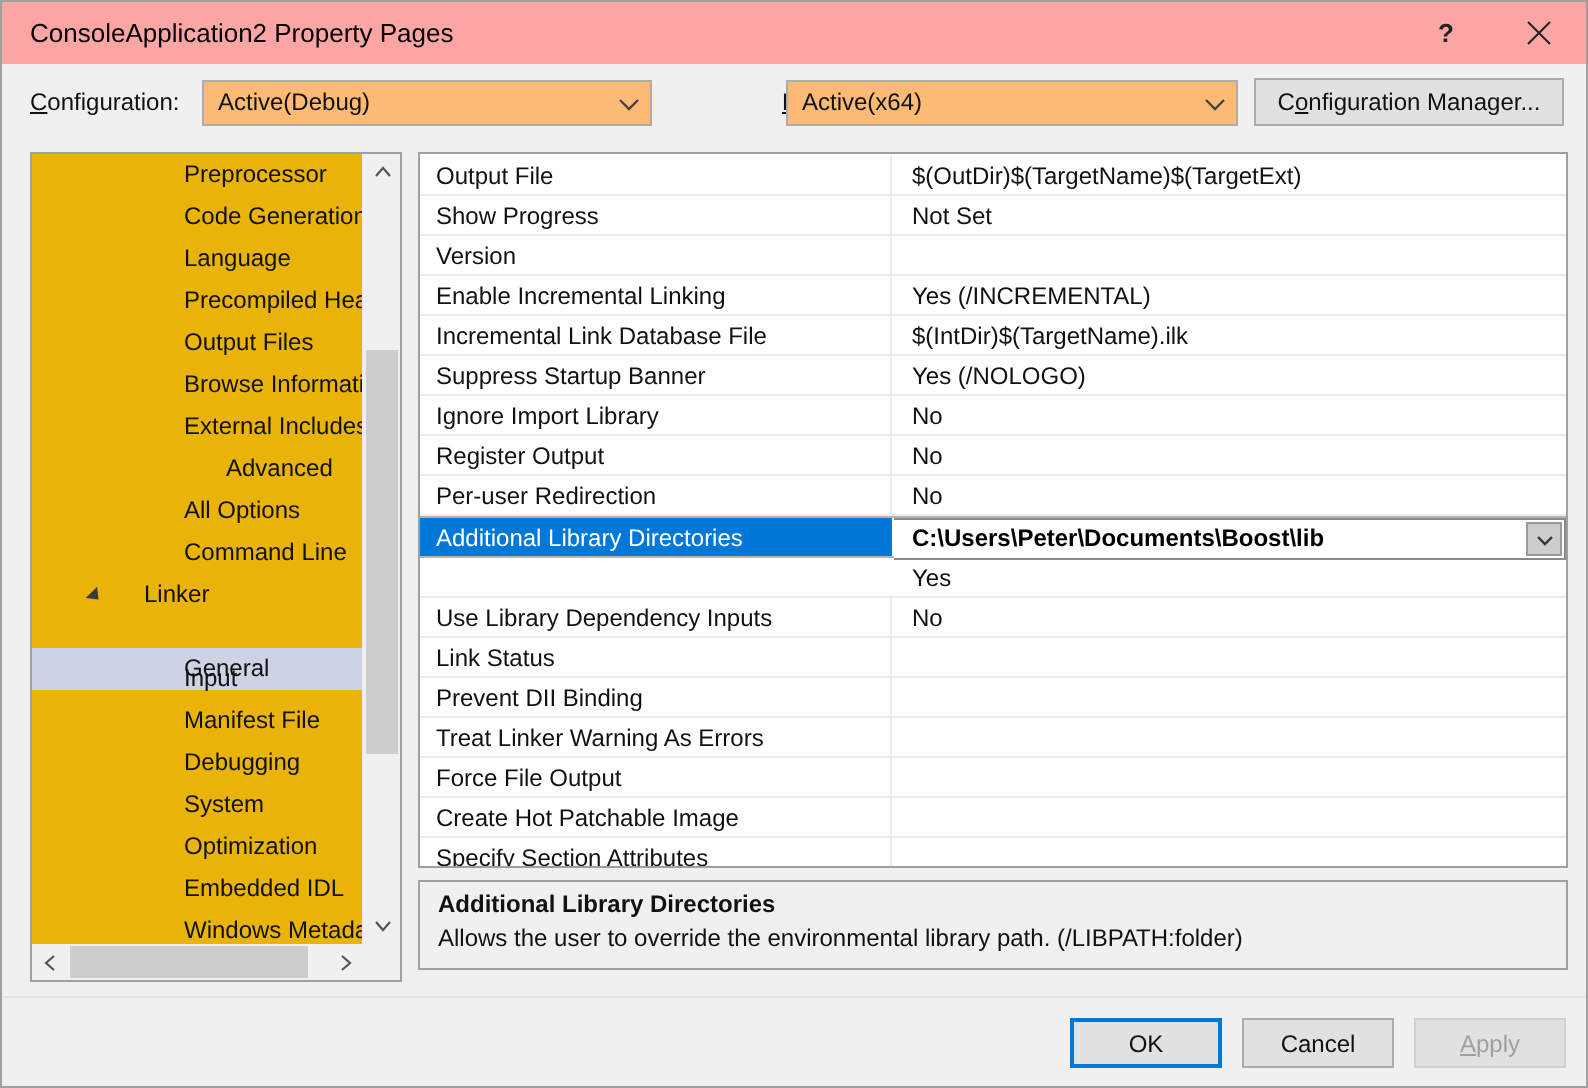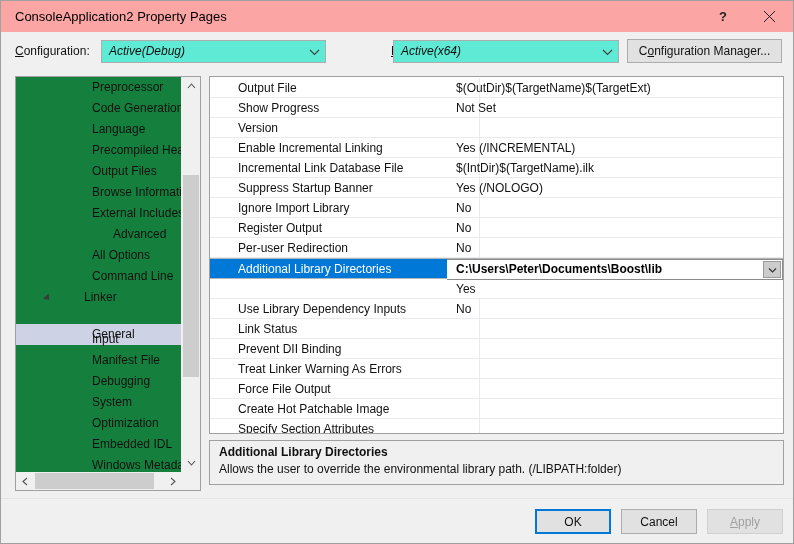--- a/index.html
+++ b/index.html
@@ -37,23 +37,22 @@
 
   
   .cfgrow{position:absolute;left:0;top:31px;right:0;height:37px;background:#f0f0f0;}
   .lbl{position:absolute;font-size:12px;color:#111;white-space:nowrap;}
   .lbl u{text-decoration:underline;}
   #lbl-config{left:14px;top:12px;}
   #lbl-platform{left:390px;top:12px;}
 
   .combo{
     position:absolute;height:23px;
-    background:#5eead4;border:1px solid #acacac;
+    background:#fdba74;border:1px solid #acacac;
     box-sizing:border-box;
-    font-style:italic;
   }
   .combo .cval{
     position:absolute;left:7px;top:3px;font-size:12px;color:#111;white-space:nowrap;
   }
   .combo .carrow{
     position:absolute;right:0;top:0;width:21px;height:21px;
     display:flex;align-items:center;justify-content:center;
   }
   #combo-configuration{left:100px;top:8px;width:225px;}
   #combo-platform{left:392px;top:8px;width:226px;}
@@ -62,21 +61,21 @@
     position:absolute;background:#e1e1e1;border:1px solid #acacac;
     box-sizing:border-box;font-size:12px;color:#111;
     display:flex;align-items:center;justify-content:center;
     font-family:"Liberation Sans",sans-serif;cursor:default;
   }
   #btn-config-manager{left:626px;top:7px;width:155px;height:24px;}
 
   
   .tree-panel{
     position:absolute;left:14px;top:75px;width:186px;height:415px;
-    background:#15803d;border:1px solid #a0a0a0;box-sizing:border-box;
+    background:#eab308;border:1px solid #a0a0a0;box-sizing:border-box;
     overflow:hidden;
   }
   .tree-inner{
     position:absolute;left:0;top:0;width:167px;height:396px;overflow:hidden;
   }
   .tnode{
     position:relative;height:21px;line-height:21px;
     font-size:12px;color:#111;white-space:nowrap;
   }
   .tnode .tlabel{position:absolute;top:0;white-space:nowrap;}
@@ -118,22 +117,22 @@
     background:#ffffff;border:1px solid #a0a0a0;box-sizing:border-box;
     overflow:hidden;
   }
   .grid-rows{position:absolute;left:0;top:1px;right:0;top:1px;}
   .grow{
     position:relative;height:20px;line-height:20px;
     border-bottom:1px solid #ebebef;
     box-sizing:border-box;
   }
   .grow .gname{
-    position:absolute;left:0;top:0;width:270px;height:19px;
-    padding-left:28px;box-sizing:border-box;
+    position:absolute;left:0;top:0;width:236px;height:19px;
+    padding-left:8px;box-sizing:border-box;
     font-size:12px;color:#111;white-space:nowrap;overflow:hidden;
     border-right:1px solid #ebebef;
   }
   .grow .gval{
     position:absolute;left:237px;top:0;right:0;height:19px;
     padding-left:9px;box-sizing:border-box;
     font-size:12px;color:#111;white-space:nowrap;overflow:hidden;
   }
   .grow.selected .gname{background:#0078d7;color:#ffffff;border-right:0;}
   .grow.selected{border-bottom:1px solid #b4b4b4;border-top:1px solid #b4b4b4;height:21px;}
@@ -245,21 +244,21 @@
           <span class="tlabel" style="left: 76px; margin-left: 21px;">Advanced</span>
         </div>
         <div class="tnode" style="top: 0px;">
           <span class="tlabel" style="left: 76px;">All Options</span>
         </div>
         <div class="tnode" style="top: 0px;">
           <span class="tlabel" style="left: 76px;">Command Line</span>
         </div>
         <div class="tnode" style="top: 0px;">
           <span class="expander" style="left: 29px; top: 7px; width: 0px; height: 0px; border-left: 5px solid rgb(58, 58, 58); border-top: 4px solid transparent; border-bottom: 4px solid transparent; transform: rotate(45deg);"></span>
-          <span class="tlabel" style="left: 56px; margin-left: 12px;">Linker</span>
+          <span class="tlabel" style="left: 56px;">Linker</span>
         </div>
         <div class="tnode sel" style="top: 16px;">
           <span class="tlabel" style="left: 76px;">General</span>
         </div>
         <div class="tnode" style="top: 0px;">
           <span class="tlabel" style="left: 76px;">Input</span>
         </div>
         <div class="tnode" style="top: 0px;">
           <span class="tlabel" style="left: 76px;">Manifest File</span>
         </div>

